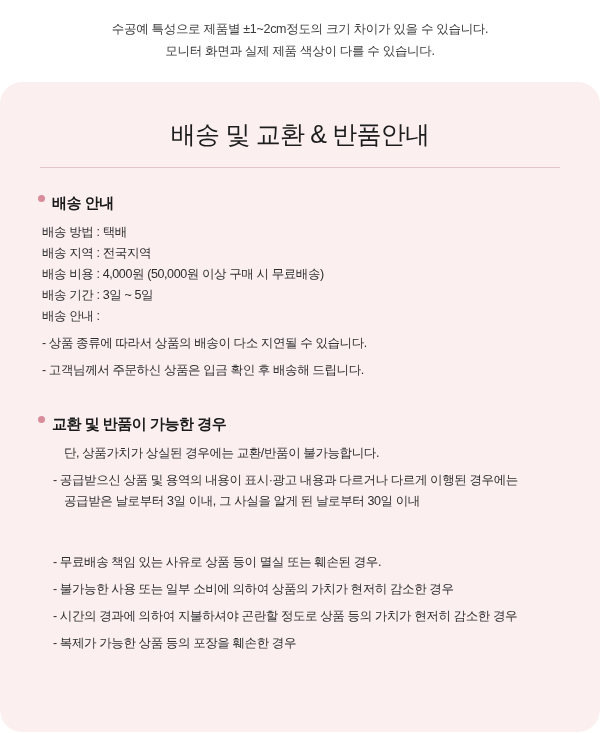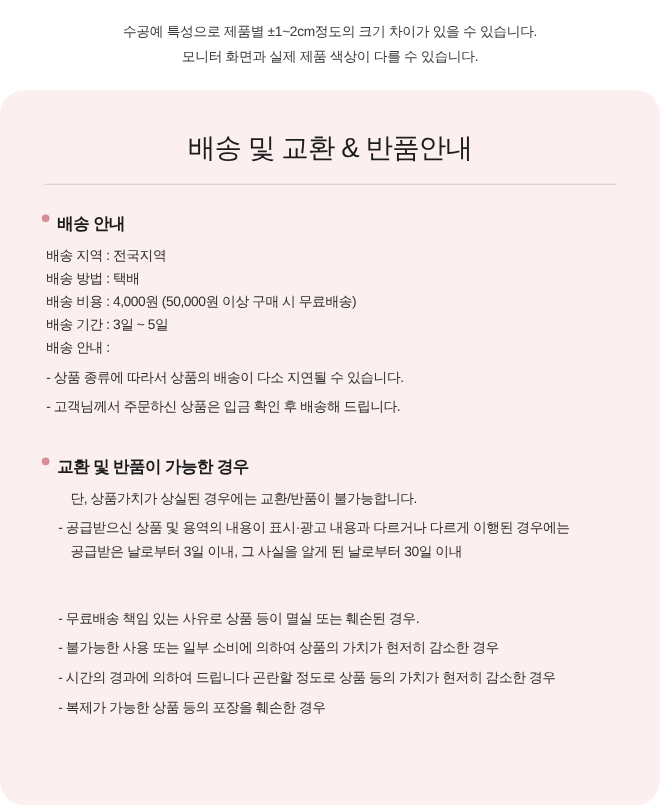--- a/index.html
+++ b/index.html
@@ -121,22 +121,22 @@
     <div class="title-rule"></div>
 
     <div class="content">
 
       <div class="section">
         <div class="sec-head">
           <span class="sec-bullet"></span>
           <span class="sec-title">배송 안내</span>
         </div>
         <div class="lines">
+          <div class="line">배송 방법 : 택배</div>
           <div class="line">배송 지역 : 전국지역</div>
-          <div class="line">배송 방법 : 택배</div>
           <div class="line">배송 비용 : 4,000원 (50,000원 이상 구매 시 무료배송)</div>
           <div class="line">배송 기간 : 3일 ~ 5일</div>
           <div class="line">배송 안내 :</div>
           <div class="line gap">- 상품 종류에 따라서 상품의 배송이 다소 지연될 수 있습니다.</div>
           <div class="line gap">- 고객님께서 주문하신 상품은 입금 확인 후 배송해 드립니다.</div>
         </div>
       </div>
 
       <div class="spacer-8"></div>
 
@@ -151,21 +151,21 @@
           <div class="line indent2">공급받은 날로부터 3일 이내, 그 사실을 알게 된 날로부터 30일 이내</div>
         </div>
       </div>
 
       <div class="spacer-14"></div>
 
       <div class="section">
         <div class="lines">
           <div class="line indent">- 무료배송 책임 있는 사유로 상품 등이 멸실 또는 훼손된 경우.</div>
           <div class="line indent gap">- 불가능한 사용 또는 일부 소비에 의하여 상품의 가치가 현저히 감소한 경우</div>
-          <div class="line indent gap">- 시간의 경과에 의하여 드립니다 곤란할 정도로 상품 등의 가치가 현저히 감소한 경우</div>
+          <div class="line indent gap">- 시간의 경과에 의하여 지불하셔야 곤란할 정도로 상품 등의 가치가 현저히 감소한 경우</div>
           <div class="line indent gap">- 복제가 가능한 상품 등의 포장을 훼손한 경우</div>
 
         </div>
       </div>
 
     </div>
   </div>
 </div>
 
 </body></html>

